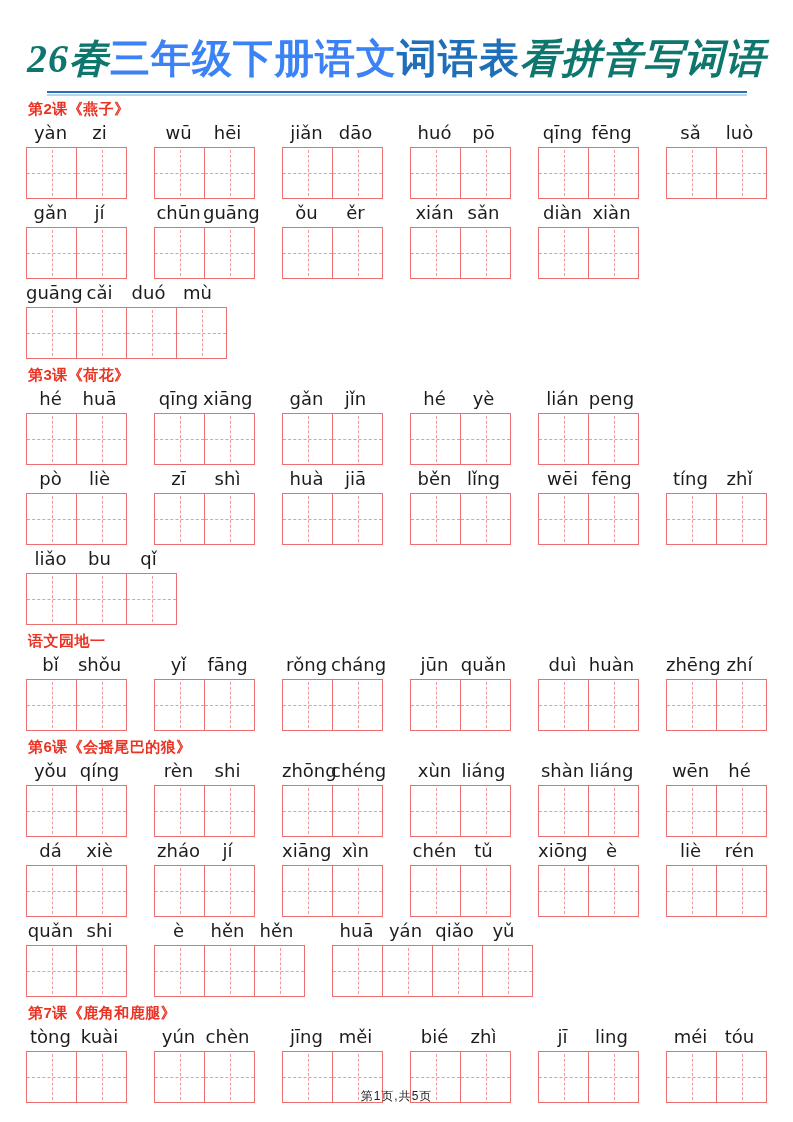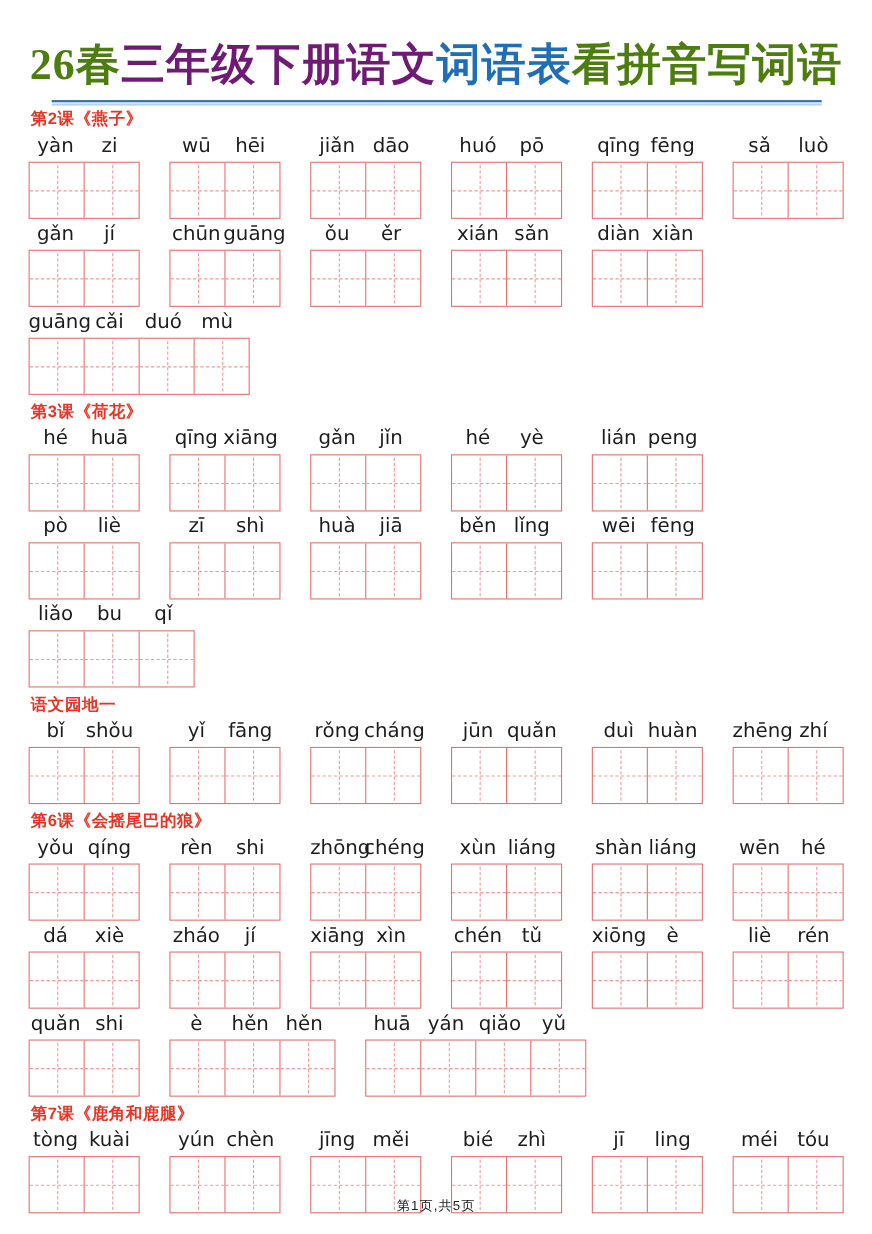--- a/index.html
+++ b/index.html
@@ -13,22 +13,22 @@
 
   
   .title-wrap { text-align: center; }
   h1.title {
     font-family: "Liberation Serif", "DejaVu Serif", serif;
     font-weight: bold;
     font-size: 40px; line-height: 50px;
     letter-spacing: 1px;
     white-space: nowrap;
   }
-  .t-red  { color: #4d7c0f; }
-  .t-black{ color: #701a75; }
+  .t-red  { color: #0f766e; font-style: italic; }
+  .t-black{ color: #3b82f6; }
   .t-blue { color: #1e6fb8; }
   .title-rule {
     width: 700px; height: 2px; margin: 7px auto 0 auto;
     background: #2b6fae;
     box-shadow: 0 3px 0 #b7d4ec;
   }
 
   
   .sections { }
   .section-header {
@@ -335,20 +335,30 @@
           <div class="word-group">
             <div class="pinyin-row">
               <span class="pinyin-syllable">wēi</span>
               <span class="pinyin-syllable">fēng</span>
             </div>
             <div class="grid-box">
               <div class="grid-cell"></div>
               <div class="grid-cell"></div>
             </div>
           </div>
+          <div class="word-group">
+            <div class="pinyin-row">
+              <span class="pinyin-syllable">tíng</span>
+              <span class="pinyin-syllable">zhǐ</span>
+            </div>
+            <div class="grid-box">
+              <div class="grid-cell"></div>
+              <div class="grid-cell"></div>
+            </div>
+          </div>
         </div>
         <div class="word-row">
           <div class="word-group">
             <div class="pinyin-row">
               <span class="pinyin-syllable">liǎo</span>
               <span class="pinyin-syllable">bu</span>
               <span class="pinyin-syllable">qǐ</span>
             </div>
             <div class="grid-box">
               <div class="grid-cell"></div>

